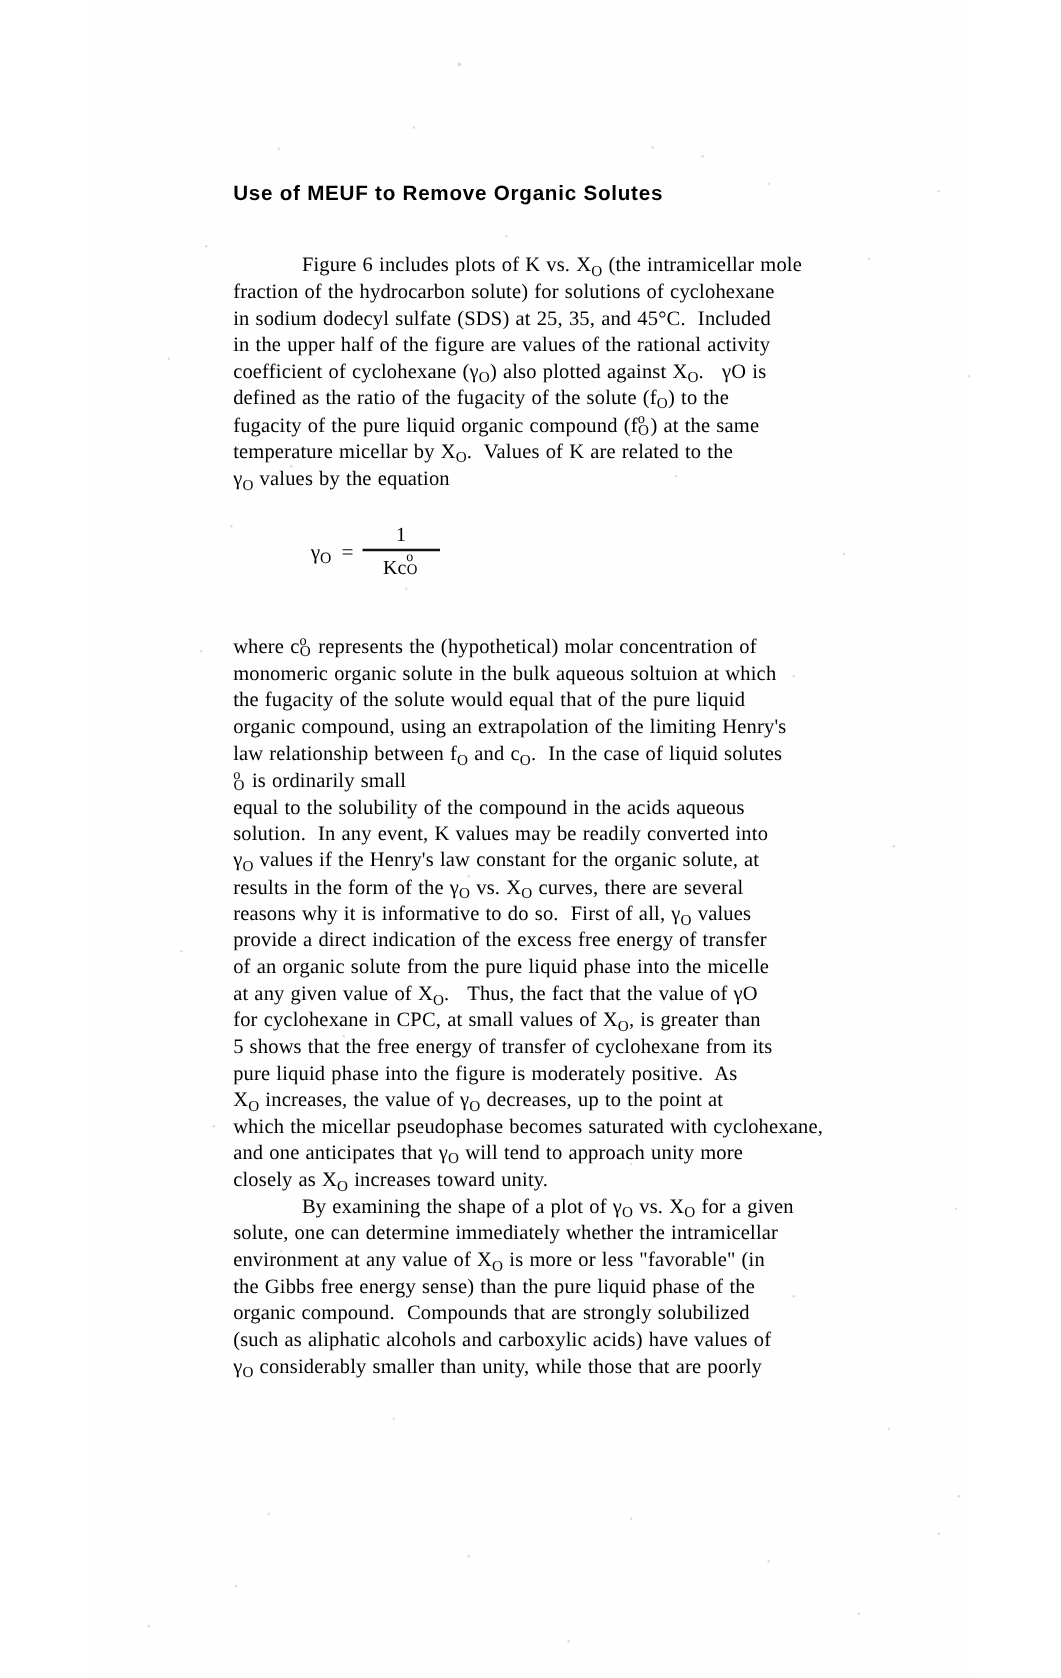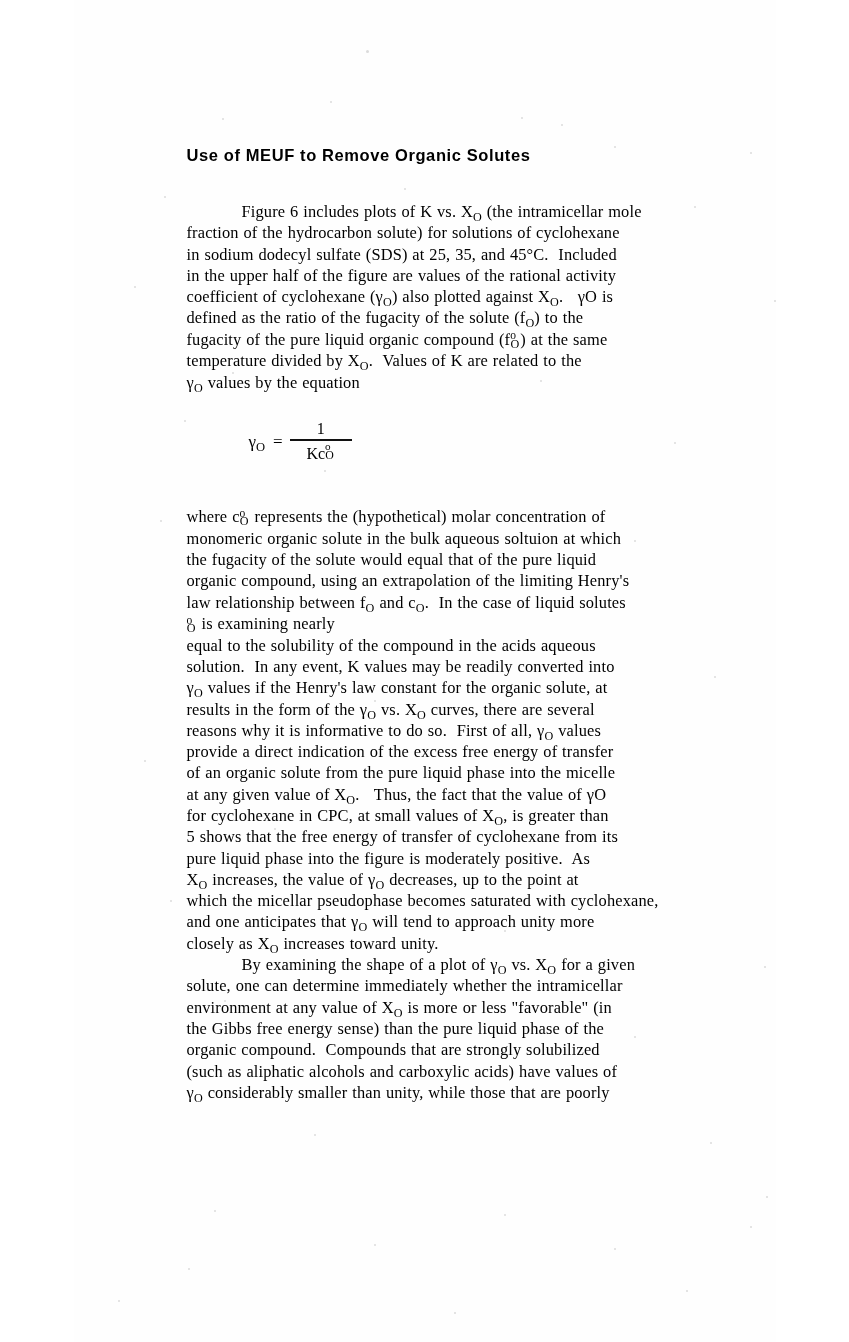--- a/index.html
+++ b/index.html
@@ -214,21 +214,21 @@
     </div>
 
     <p class="para">
       <span class="ln indent"><span>Figure 6 includes plots of K vs. X</span><sub>O</sub><span> (the intramicellar mole</span></span>
       <span class="ln">fraction of the hydrocarbon solute) for solutions of cyclohexane</span>
       <span class="ln">in sodium dodecyl sulfate (SDS) at 25, 35, and 45°C.  Included</span>
       <span class="ln">in the upper half of the figure are values of the rational activity</span>
       <span class="ln"><span>coefficient of cyclohexane (γ</span><sub>O</sub><span>) also plotted against X</span><sub>O</sub><span>.   γO is</span></span>
       <span class="ln"><span>defined as the ratio of the fugacity of the solute (f</span><sub>O</sub><span>) to the</span></span>
       <span class="ln"><span>fugacity of the pure liquid organic compound (f</span><span class="stack"><span class="up">o</span><span class="dn">O</span></span><span>) at the same</span></span>
-      <span class="ln"><span>temperature divided by X</span><sub>O</sub><span>.  Values of K are related to the</span></span>
+      <span class="ln"><span>temperature micellar by X</span><sub>O</sub><span>.  Values of K are related to the</span></span>
       <span class="ln"><span>γ</span><sub>O</sub><span> values by the equation</span></span>
     </p>
 
     <div class="equation">
       <div class="eq-body">
         <span class="eq-lhs"><span>γ</span><sub>O</sub></span>
         <span class="eq-eq">=</span>
         <span class="frac">
           <span class="num">1</span>
           <span class="bar"></span>
@@ -237,21 +237,21 @@
       </div>
       <span class="eq-number">(2)</span>
     </div>
 
     <p class="para">
       <span class="ln"><span>where c</span><span class="stack"><span class="up">o</span><span class="dn">O</span></span><span> represents the (hypothetical) molar concentration of</span></span>
       <span class="ln">monomeric organic solute in the bulk aqueous soltuion at which</span>
       <span class="ln">the fugacity of the solute would equal that of the pure liquid</span>
       <span class="ln">organic compound, using an extrapolation of the limiting Henry's</span>
       <span class="ln"><span>law relationship between f</span><sub>O</sub><span> and c</span><sub>O</sub><span>.  In the case of liquid solutes</span></span>
-      <span class="ln"><span class="stack"><span class="up">o</span><span class="dn">O</span></span><span> is examining nearly</span></span>
+      <span class="ln"><span class="stack"><span class="up">o</span><span class="dn">O</span></span><span> is ordinarily small</span></span>
       <span class="ln">equal to the solubility of the compound in the acids aqueous</span>
       <span class="ln">solution.  In any event, K values may be readily converted into</span>
       <span class="ln"><span>γ</span><sub>O</sub><span> values if the Henry's law constant for the organic solute, at</span></span>
     </p>
 
     <p class="para">
       <span class="ln"><span>results in the form of the γ</span><sub>O</sub><span> vs. X</span><sub>O</sub><span> curves, there are several</span></span>
       <span class="ln"><span>reasons why it is informative to do so.  First of all, γ</span><sub>O</sub><span> values</span></span>
       <span class="ln">provide a direct indication of the excess free energy of transfer</span>
       <span class="ln">of an organic solute from the pure liquid phase into the micelle</span>

